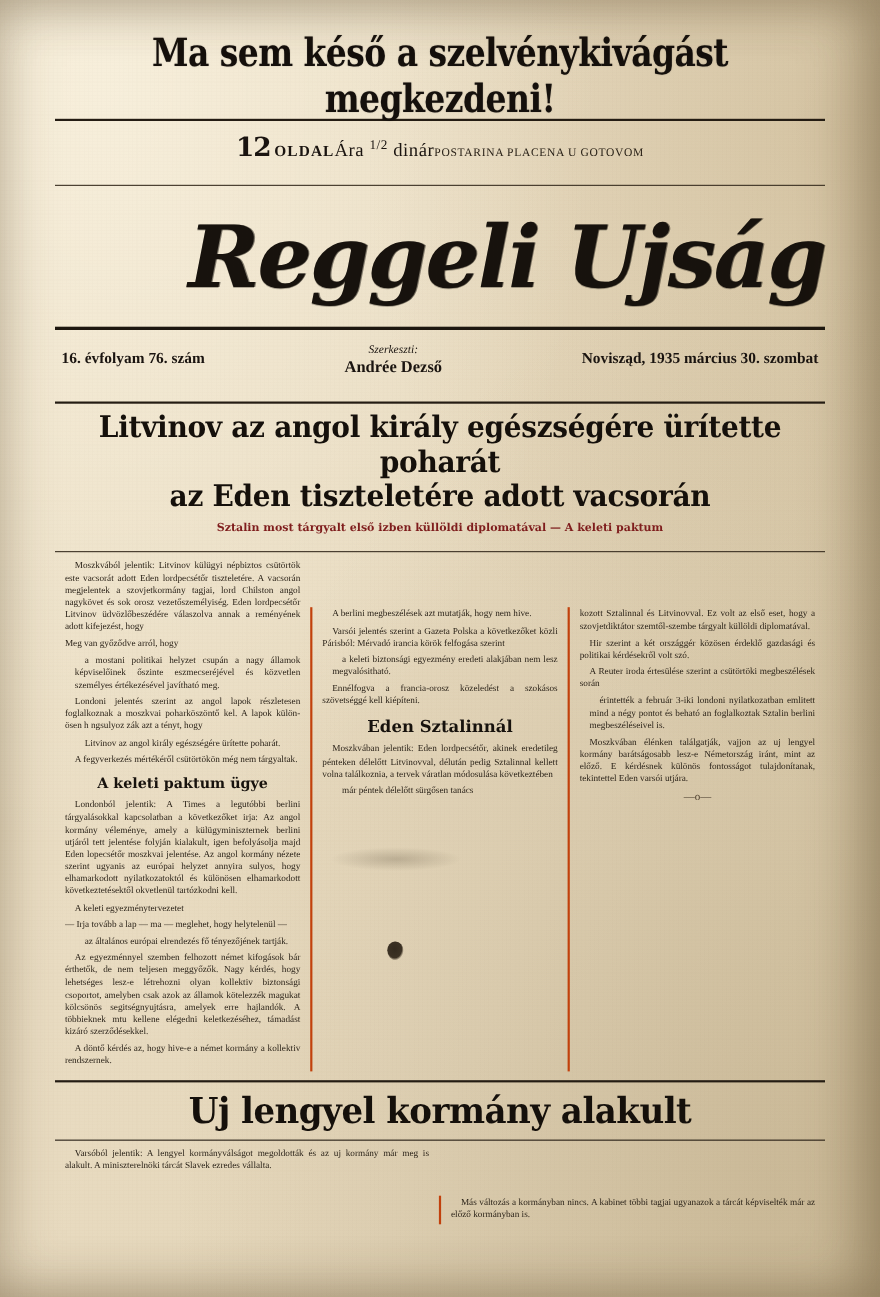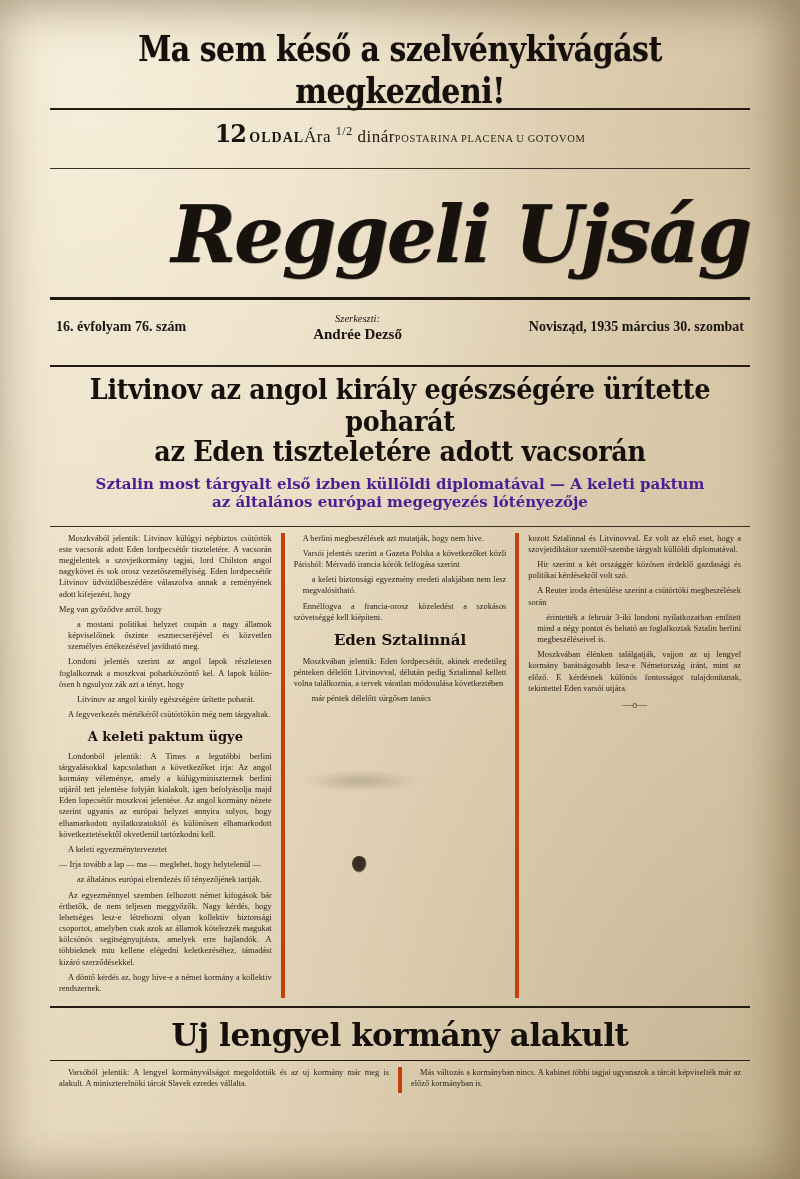--- a/index.html
+++ b/index.html
@@ -101,42 +101,42 @@
     line-height:1.16;
     letter-spacing:-0.3px;
     margin:10px 0 0 0;
     color:#15100b;
     transform:scaleY(1.06);
   }
   .subhead{
     text-align:center;
     font-family:"DejaVu Serif",serif;
     font-weight:bold;
-    font-size:15px;
+    font-size:10px;
     line-height:1.22;
     margin:9px 14px 8px 14px;
-    color:#4c1d95;
+    color:#7f1d1d;
   }
 
   
   .cols{
     display:flex;
     gap:0;
     margin-top:6px;
   }
   .col{
     flex:1;
     padding:0 9px;
     font-size:8.4px;
     line-height:1.33;
     text-align:justify;
     color:#2b2319;
     font-family:"Liberation Serif",serif;
   }
-  .col.sep{border-left:4px solid #c2410c;}
+  .col.sep{border-left:2px solid #c2410c;margin-top:44px;}
   .col p{margin:0 0 4px 0;text-indent:9px;}
   .col p.noind{text-indent:0;}
   .col p.ind{ margin-left:9px; }
   .sec-head{
     text-align:center;
     font-family:"DejaVu Serif",serif;
     font-weight:bold;
     font-size:15px;
     margin:8px 0 5px 0;
     color:#17120d;
@@ -229,21 +229,20 @@
     <div class="issue-right">Novisząd, 1935 március 30. szombat</div>
   </div>
   <div class="rule"></div>
 
   <div class="headline">
     <div>Litvinov az angol király egészségére ürítette poharát</div>
     <div>az Eden tiszteletére adott vacsorán</div>
   </div>
   <div class="subhead">
     <div>Sztalin most tárgyalt első izben küllöldi diplomatával — A keleti paktum</div>
-    <div>az általános európai megegyezés lótényezője</div>
   </div>
   <div class="rule thin"></div>
 
   <div class="cols">
     <div class="col">
       <p>Moszkvából jelentik: Litvinov külügyi népbiztos csütörtök este vacsorát adott Eden lordpecsétőr tiszteletére. A vacsorán megjelentek a szovjetkormány tagjai, lord Chilston angol nagykövet és sok orosz vezetőszemélyiség. Eden lordpecsétőr Litvinov üdvözlőbeszédére válaszolva annak a reményének adott kifejezést, hogy</p>
       <p class="noind">Meg van győződve arról, hogy</p>
       <p class="ind">a mostani politikai helyzet csupán a nagy államok képviselőinek őszinte eszmecseréjével és közvetlen személyes értékezésével javítható meg.</p>
       <p>Londoni jelentés szerint az angol lapok részletesen foglalkoznak a moszkvai poharköszöntő kel. A lapok külön-ösen h ngsulyoz zák azt a tényt, hogy</p>
       <p class="ind">Litvinov az angol király egészségére ürítette poharát.</p>

